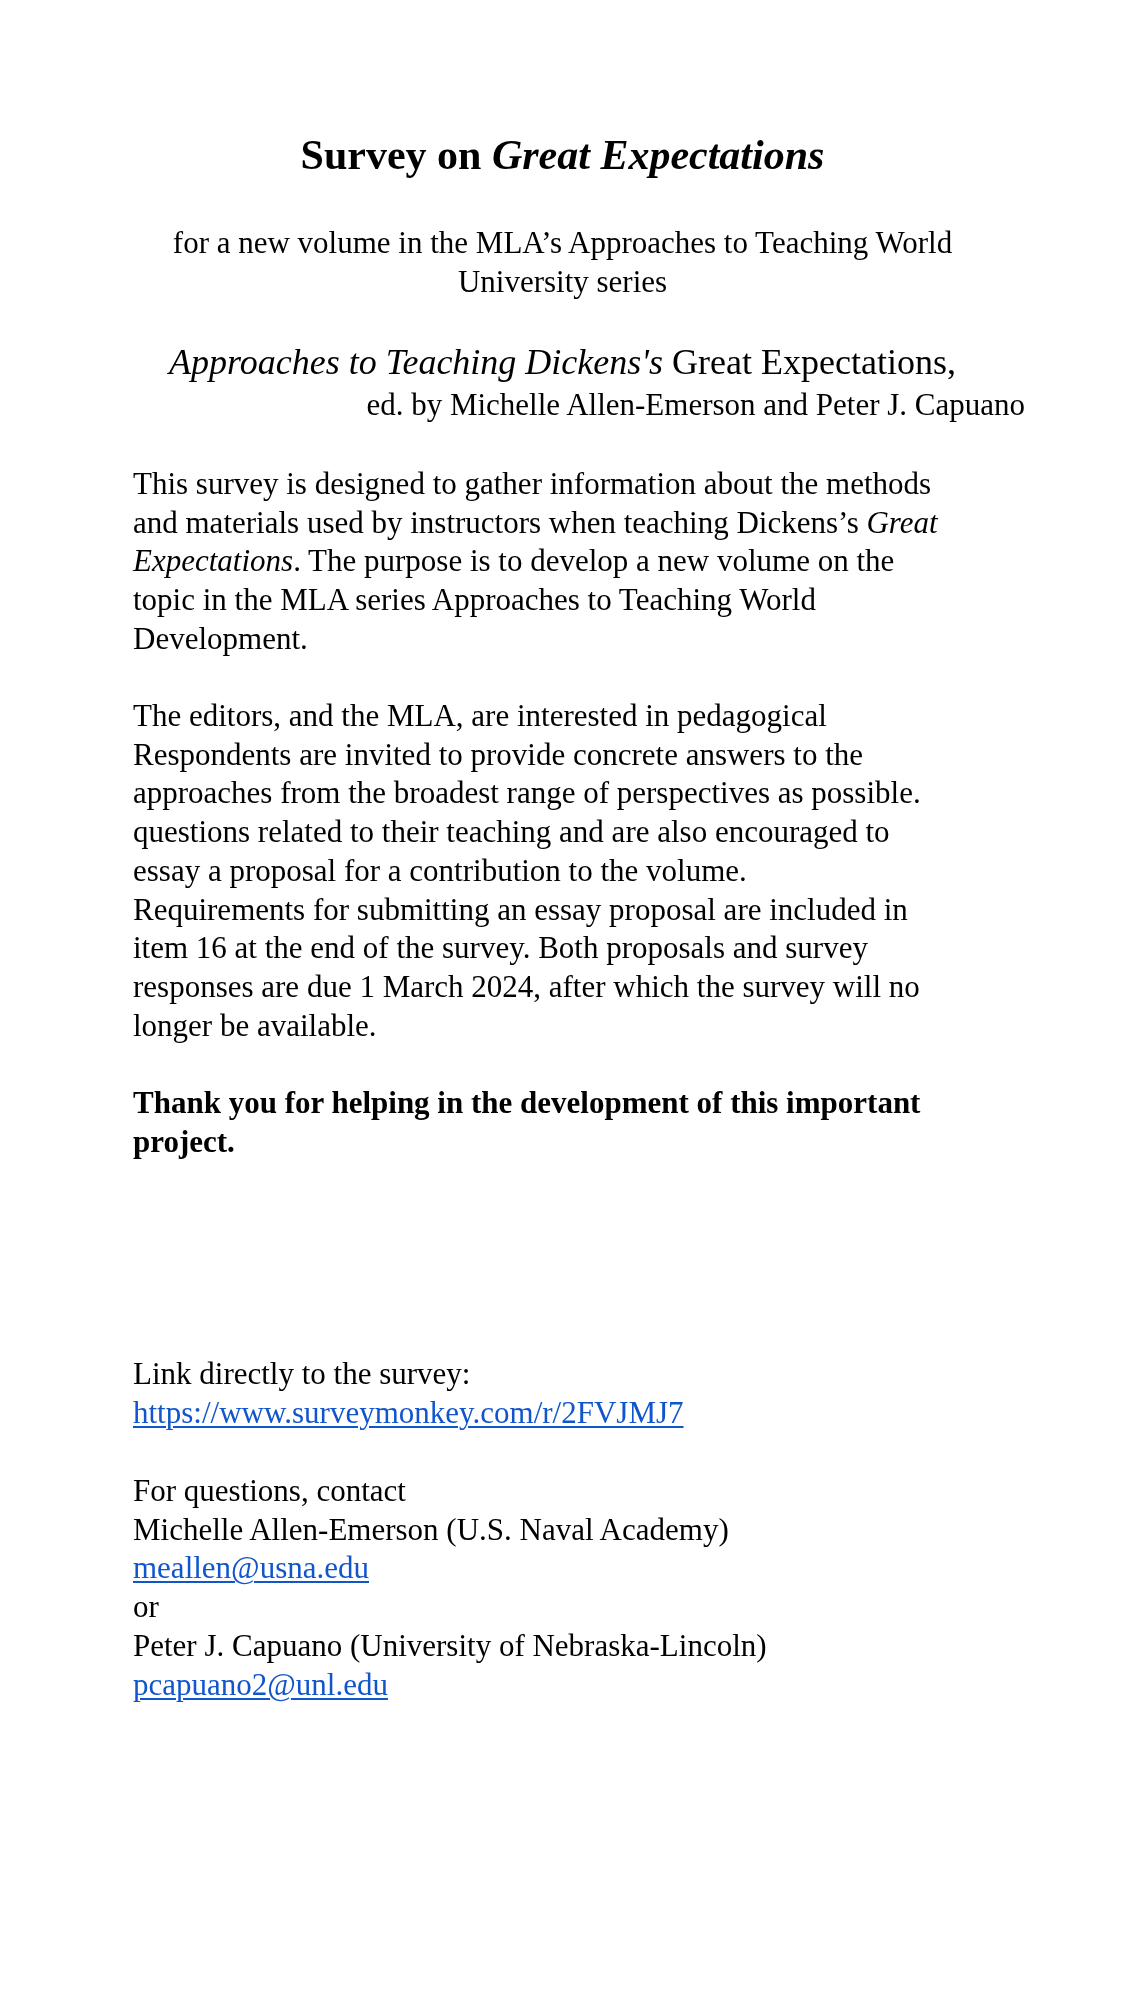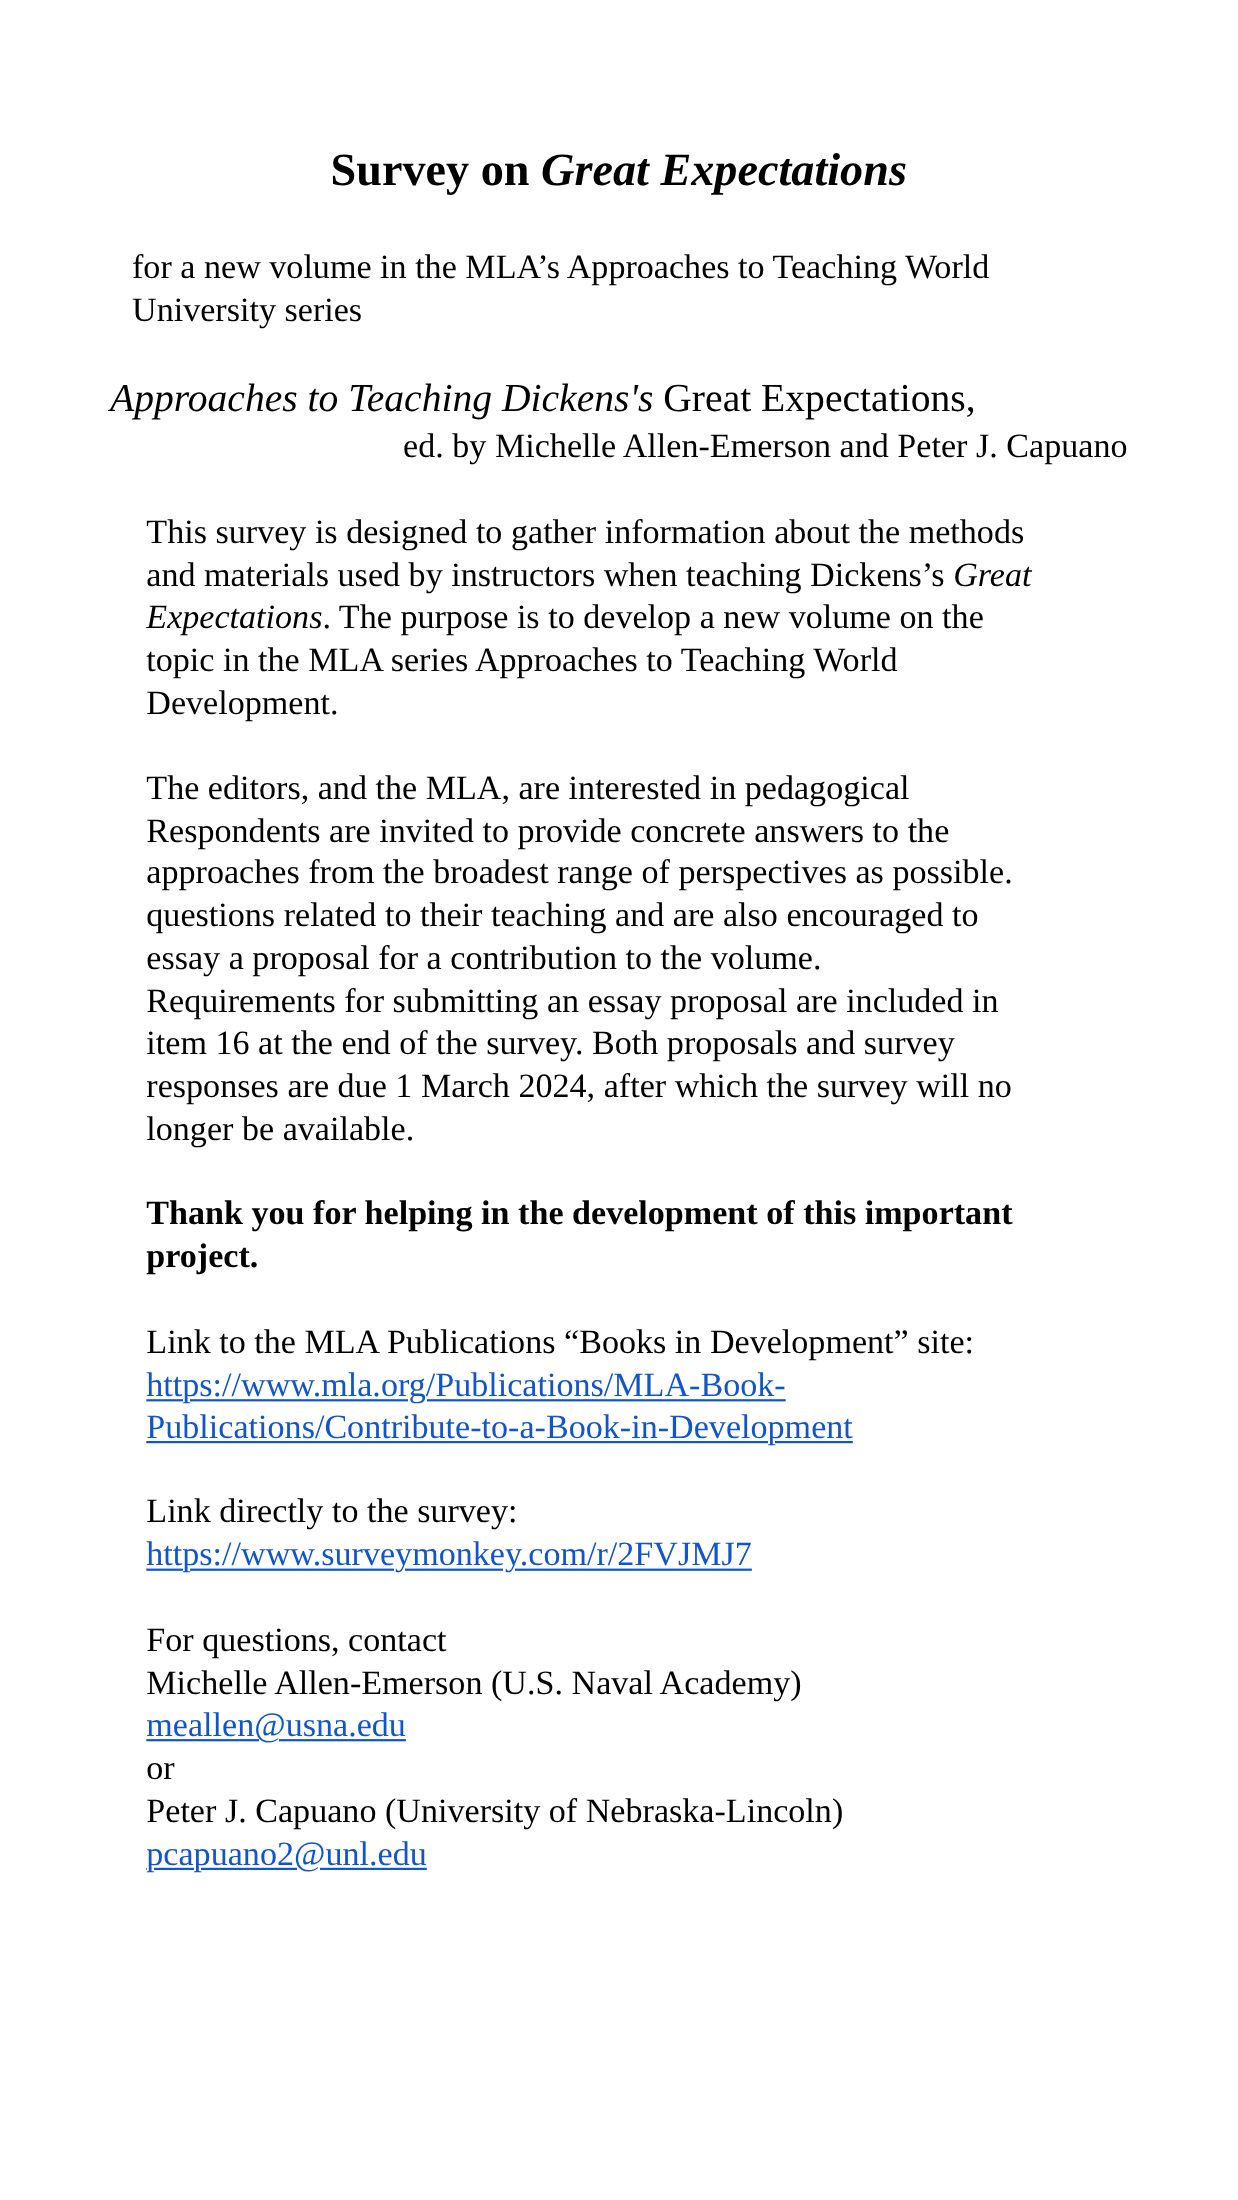--- a/index.html
+++ b/index.html
@@ -31,30 +31,31 @@
       font-size: 42px;
       font-weight: bold;
       line-height: 50px;
       margin: 0;
     }
     .subtitle {
       position: absolute;
       left: 120px;
       width: 885px;
       top: 224px;
+      text-align: center;
       font-size: 31px;
       line-height: 38.5px;
       margin: 0;
     }
     .book-title {
       position: absolute;
       left: 100px;
       width: 925px;
       top: 340px;
-      text-align: left;
+      text-align: center;
       font-size: 36px;
       line-height: 44px;
       margin: 0;
     }
     .book-editors {
       position: absolute;
       left: 100px;
       width: 925px;
       top: 386px;
       text-align: right;
@@ -122,25 +123,20 @@
     <span class="line">item 16 at the end of the survey. Both proposals and survey</span>
     <span class="line">responses are due 1 March 2024, after which the survey will no</span>
     <span class="line">longer be available.</span>
   </p>
 
   <p class="body-block p3">
     <span class="line">Thank you for helping in the development of this important</span>
     <span class="line">project.</span>
   </p>
 
-  <p class="body-block p4">
-    <span class="line">Link to the MLA Publications “Books in Development” site:</span>
-    <a class="link line" href="#"><span>https://www.mla.org/Publications/MLA-Book-</span></a>
-    <a class="link line" href="#"><span>Publications/Contribute-to-a-Book-in-Development</span></a>
-  </p>
 
   <p class="body-block p5">
     <span class="line">Link directly to the survey:</span>
     <a class="link line" href="#">https://www.surveymonkey.com/r/2FVJMJ7</a>
   </p>
 
   <p class="body-block p6">
     <span class="line">For questions, contact</span>
     <span class="line">Michelle Allen-Emerson (U.S. Naval Academy)</span>
     <a class="link line" href="#">meallen@usna.edu</a>

